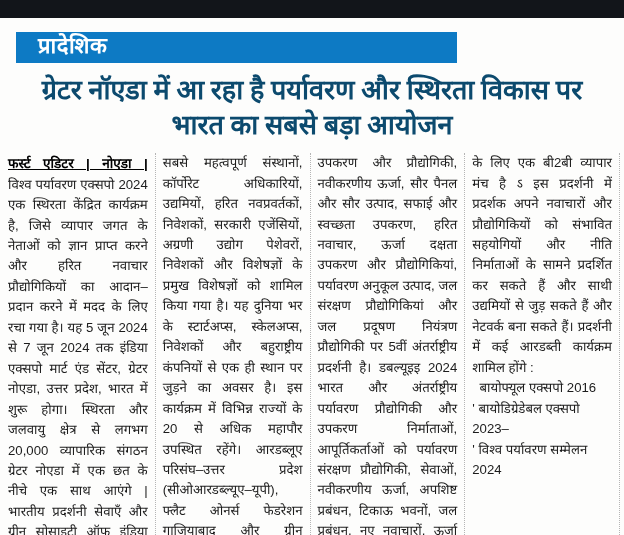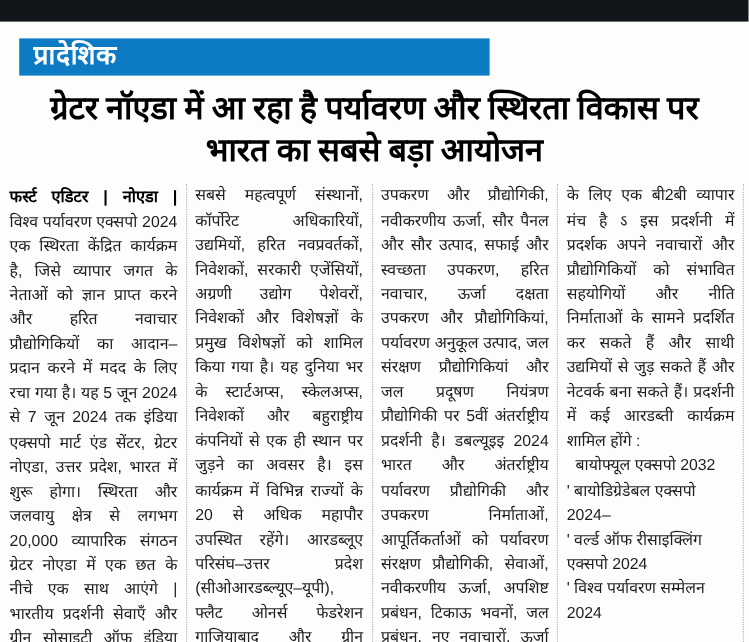--- a/index.html
+++ b/index.html
@@ -15,42 +15,42 @@
     background: #fdfdfc;
     overflow: hidden;
   }
   .top-black-bar {
     width: 100%;
     height: 18px;
     background: #12151a;
   }
   .section-banner {
     margin: 14px 0 0 16px;
-    width: 392px;
+    width: 441px;
     height: 31px;
     background: #0d7ac4;
     display: flex;
     align-items: center;
-    padding-left: 12px;
+    padding-left: 22px;
     box-sizing: border-box;
   }
   .section-banner .label {
     color: #ffffff;
     font-weight: bold;
     font-size: 22px;
     letter-spacing: 0.5px;
     line-height: 1;
     padding-bottom: 3px;
   }
   .headline {
     margin: 10px auto 6px auto;
     width: 560px;
     text-align: center;
     font-weight: bold;
-    color: #000000;
+    color: #0c4a6e;
     font-size: 27px;
     line-height: 1.3;
     font-family: "Liberation Serif", "DejaVu Serif", serif;
   }
   .body-area {
     display: flex;
     padding: 4px 4px 0 8px;
     box-sizing: border-box;
     width: 624px;
   }
@@ -62,20 +62,21 @@
     text-align: justify;
     padding: 0 7px;
     border-right: 1px dotted #b5b5b5;
   }
   .col:first-child { padding-left: 0; }
   .byline {
     font-weight: bold;
     color: #000000;
     font-size: 13.6px;
     word-spacing: 4px;
+    text-decoration: underline;
   }
   .events-list div {
     white-space: pre-wrap;
     text-align: left;
   }
 </style>
 </head>
 <body>
 
 <div class="page">
@@ -95,21 +96,20 @@
       <span>विश्व पर्यावरण एक्सपो 2024 एक स्थिरता केंद्रित कार्यक्रम है, जिसे व्यापार जगत के नेताओं को ज्ञान प्राप्त करने और हरित नवाचार प्रौद्योगिकियों का आदान–प्रदान करने में मदद के लिए रचा गया है। यह 5 जून 2024 से 7 जून 2024 तक इंडिया एक्सपो मार्ट एंड सेंटर, ग्रेटर नोएडा, उत्तर प्रदेश, भारत में शुरू होगा। स्थिरता और जलवायु क्षेत्र से लगभग 20,000 व्यापारिक संगठन ग्रेटर नोएडा में एक छत के नीचे एक साथ आएंगे |भारतीय प्रदर्शनी सेवाएँ और ग्रीन सोसाइटी ऑफ इंडिया सतत विकास पर अपना  यह सबसे बड़ा कार्यक्रम आयोजित कर रहे हैं। इस कार्यक्रम में कुछ सबसे बड़ी कंपनियों और</span>
     </div>
 
     <div class="col">सबसे महत्वपूर्ण संस्थानों, कॉर्पोरेट अधिकारियों, उद्यमियों, हरित नवप्रवर्तकों, निवेशकों, सरकारी एजेंसियों, अग्रणी उद्योग पेशेवरों, निवेशकों और विशेषज्ञों के प्रमुख विशेषज्ञों को शामिल किया गया है। यह दुनिया भर के स्टार्टअप्स, स्केलअप्स, निवेशकों और बहुराष्ट्रीय कंपनियों से एक ही स्थान पर जुड़ने का अवसर है। इस कार्यक्रम में विभिन्न राज्यों के 20 से अधिक महापौर उपस्थित रहेंगे। आरडब्लूए परिसंघ–उत्तर प्रदेश (सीओआरडब्ल्यूए–यूपी), फ्लैट ओनर्स फेडरेशन गाजियाबाद और ग्रीन सोसाइटी ऑफ इंडिया भारतीय प्रदर्शनी सेवाओं के सहयोग से मुख्य विषय "अपशिष्ट और जल प्रबंधन" पर बात करेंगे। यह प्रदूषण नियंत्रण</div>
 
     <div class="col">उपकरण और प्रौद्योगिकी, नवीकरणीय ऊर्जा, सौर पैनल और सौर उत्पाद, सफाई और स्वच्छता उपकरण, हरित नवाचार, ऊर्जा दक्षता उपकरण और प्रौद्योगिकियां, पर्यावरण अनुकूल उत्पाद, जल संरक्षण प्रौद्योगिकियां और जल प्रदूषण नियंत्रण प्रौद्योगिकी पर 5वीं अंतर्राष्ट्रीय प्रदर्शनी है। डबल्यूइइ 2024 भारत और अंतर्राष्ट्रीय पर्यावरण प्रौद्योगिकी और उपकरण निर्माताओं, आपूर्तिकर्ताओं को पर्यावरण संरक्षण प्रौद्योगिकी, सेवाओं, नवीकरणीय ऊर्जा, अपशिष्ट प्रबंधन, टिकाऊ भवनों, जल प्रबंधन, नए नवाचारों, ऊर्जा दक्षता और उद्योग विकास प्रवृत्तियों के क्षेत्रों में सर्वोत्तम प्रौद्योगिकियों का प्रदर्शन करने</div>
 
     <div class="col">
       <span>के लिए एक बी2बी व्यापार मंच है ऽ इस  प्रदर्शनी में  प्रदर्शक अपने नवाचारों और प्रौद्योगिकियों को संभावित सहयोगियों और नीति निर्माताओं के सामने प्रदर्शित कर सकते हैं और साथी उद्यमियों से जुड़ सकते हैं और नेटवर्क बना सकते हैं। प्रदर्शनी में कई आरडब्ती कार्यक्रम शामिल होंगे :</span>
       <div class="events-list">
-          <div>  बायोफ्यूल एक्सपो 2032</div>
-          <div>' बायोडिग्रेडेबल एक्सपो 2024–</div>
-          <div>' वर्ल्ड ऑफ रीसाइक्लिंग एक्सपो 2024</div>
+          <div>  बायोफ्यूल एक्सपो 2016</div>
+          <div>' बायोडिग्रेडेबल एक्सपो 2023–</div>
           <div>' विश्व पर्यावरण सम्मेलन 2024</div>
         </div>
     </div>
 
   </div>
 </div>
 
 </body></html>

